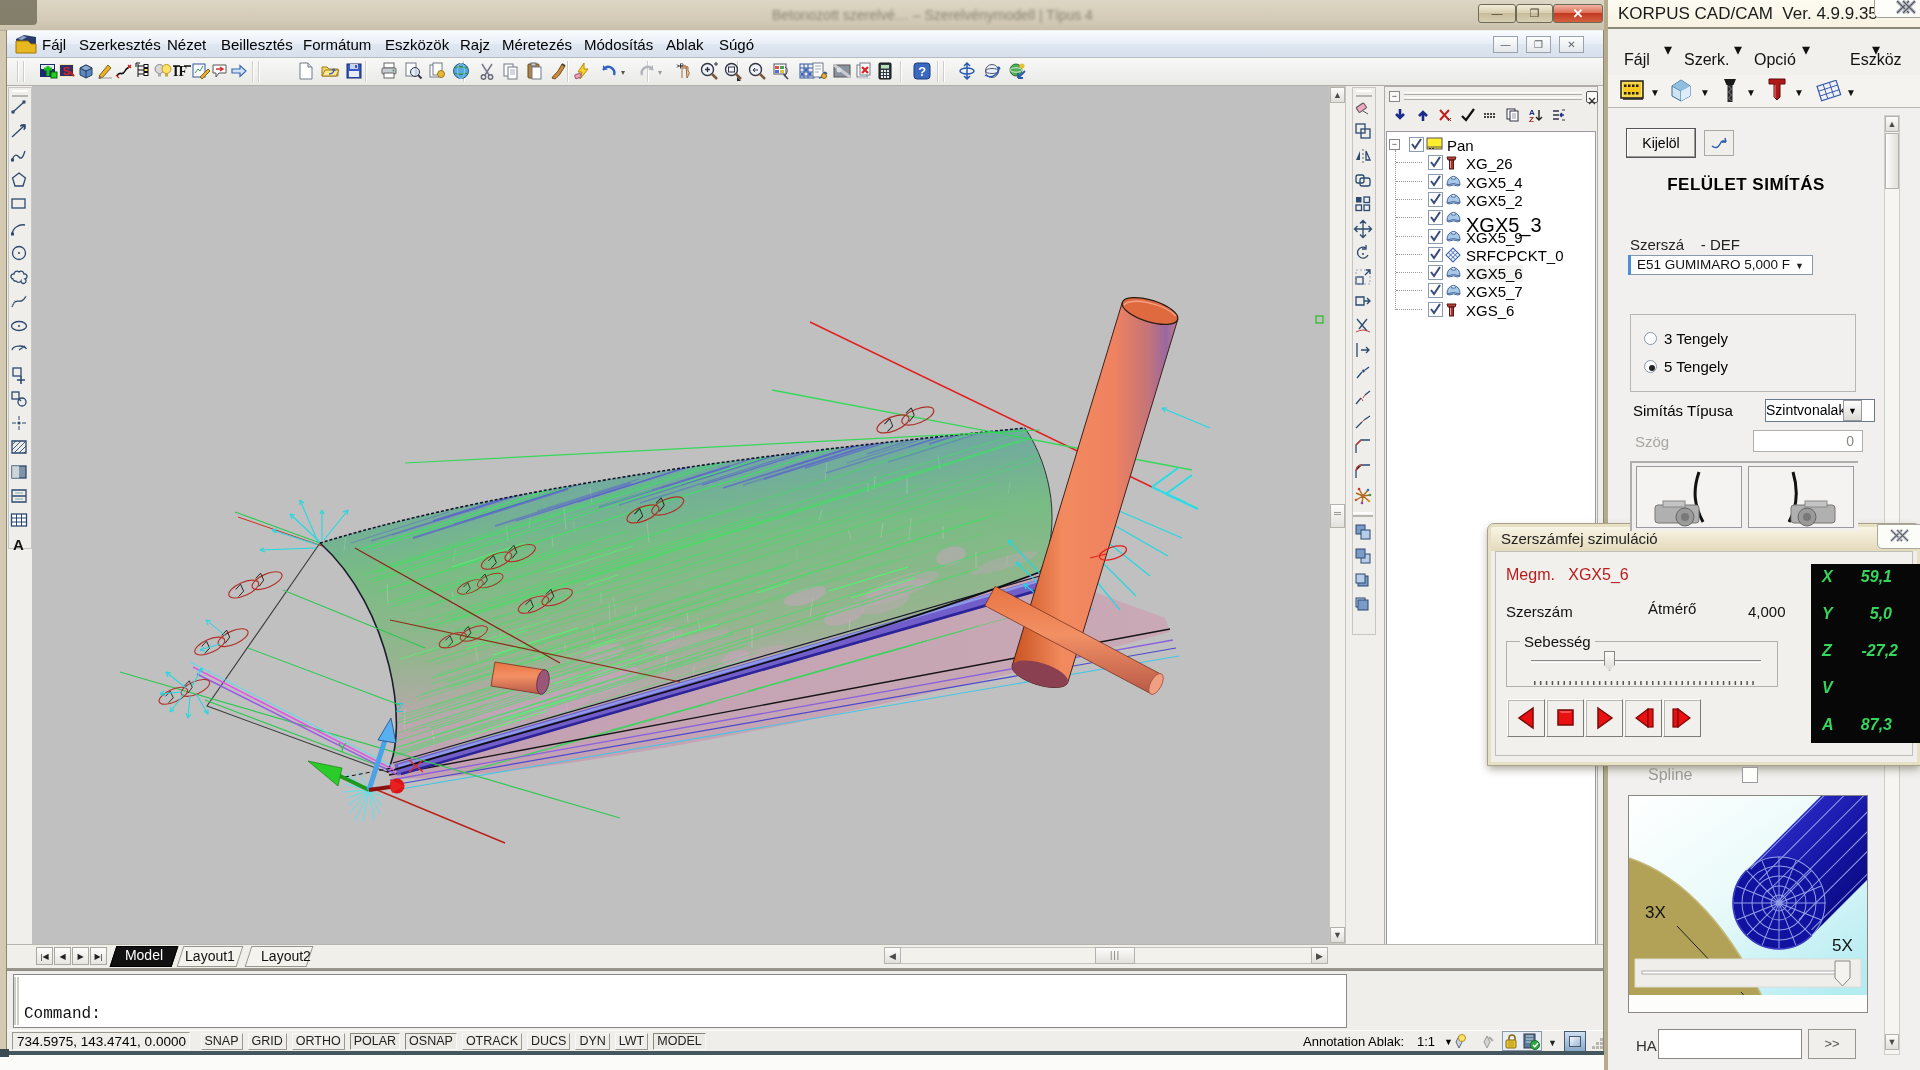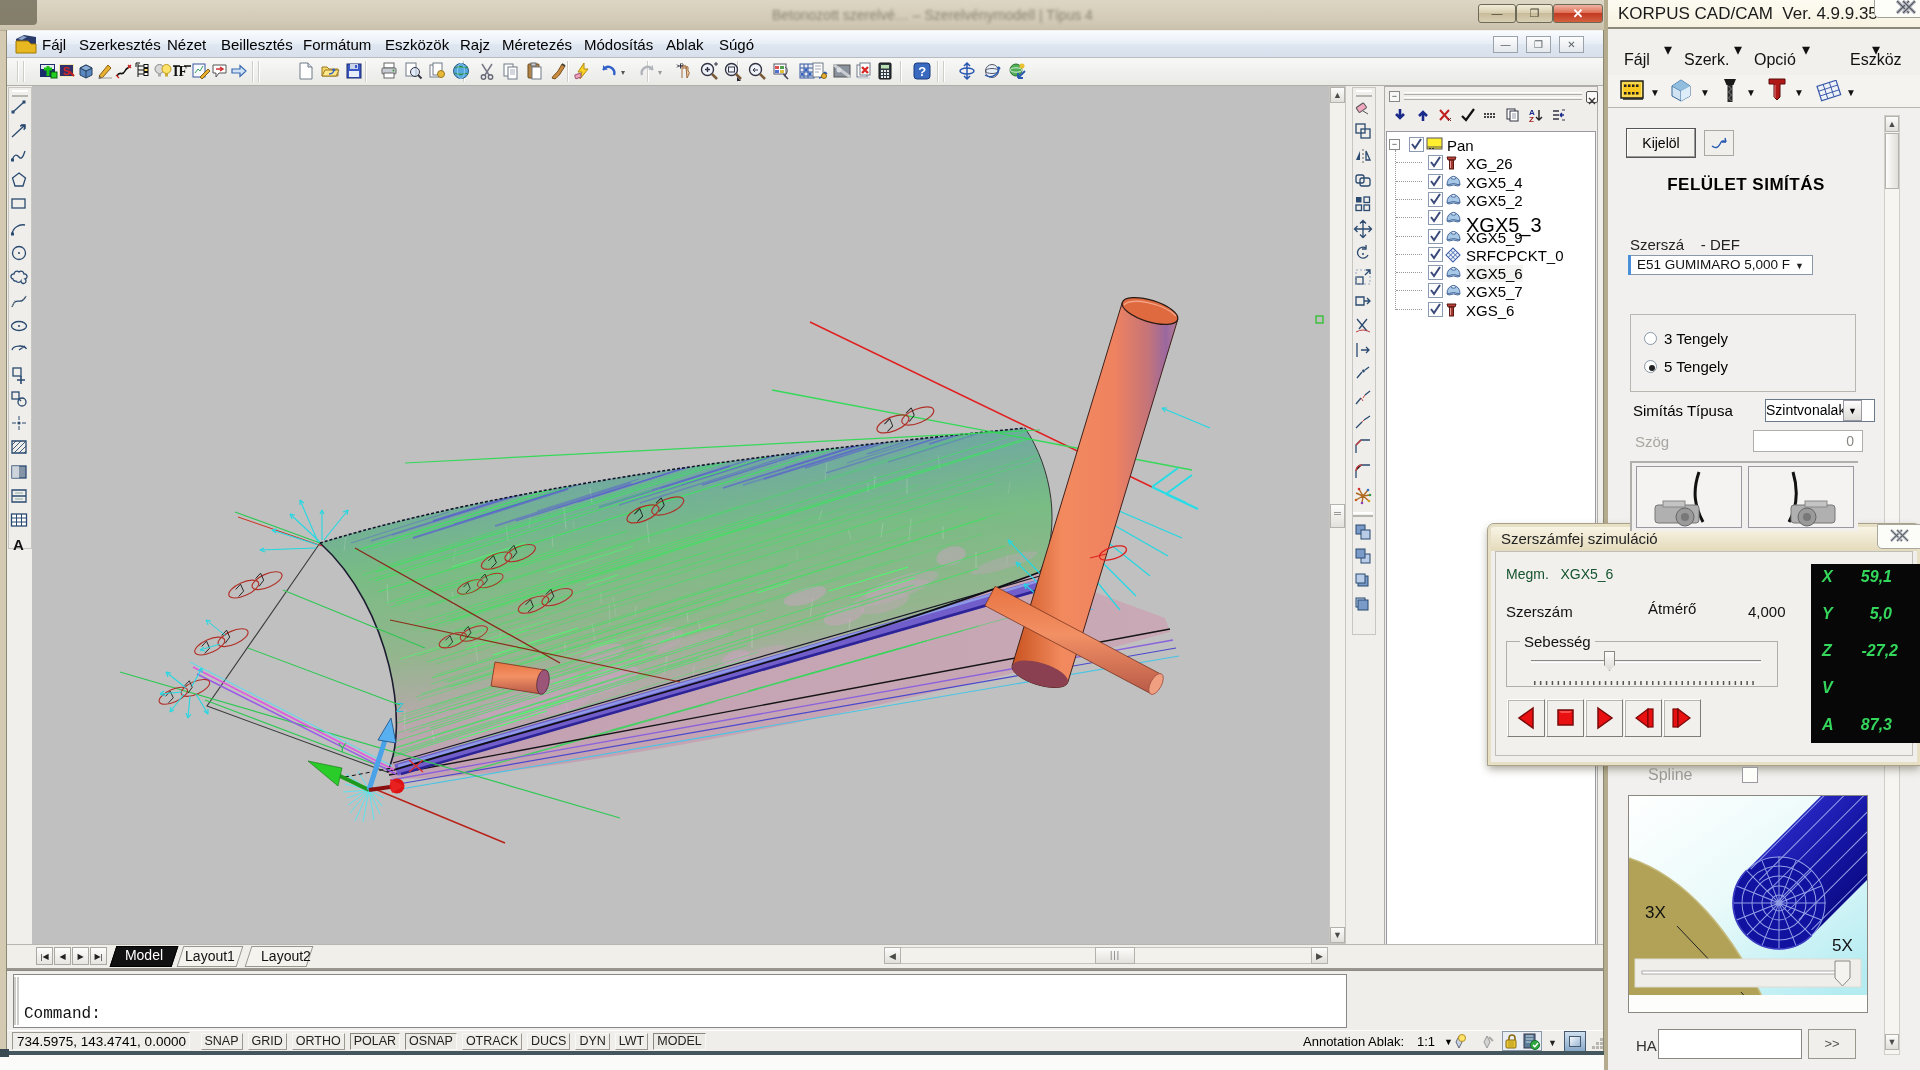--- a/index.html
+++ b/index.html
@@ -1329,21 +1329,21 @@
       <rect x="56" y="34" width="22" height="6" fill="#c4c4c4" stroke="#888"></rect>
       <circle cx="58" cy="50" r="9" fill="#9a9a9a" stroke="#666"></circle>
       <circle cx="58" cy="50" r="4" fill="#787878"></circle>
     </svg></div>
 <div class="abs" style="left:1893px;top:-2px;"><svg width="24" height="20" viewBox="0 0 24 20">
       <path d="M4 3 L16 15 M16 3 L4 15" stroke="#b8bcc4" stroke-width="3.4"></path>
       <path d="M4 3 L16 15 M16 3 L4 15" stroke="#565a62" stroke-width="1.2"></path>
       <path d="M10 3 L22 15 M22 3 L10 15" stroke="#b8bcc4" stroke-width="3.4"></path>
       <path d="M10 3 L22 15 M22 3 L10 15" stroke="#565a62" stroke-width="1.2"></path>
     </svg></div>
-<div class="abs" style="left:1506px;top:566px;font-size:14px;color:#14532d;">Megm.&nbsp;&nbsp;&nbsp;XGX5_6</div>
+<div class="abs" style="left:1506px;top:566px;font-size:16px;color:#b91c1c;">Megm.&nbsp;&nbsp;&nbsp;XGX5_6</div>
 <div class="abs" style="left:1506px;top:603px;font-size:15px;color:#111;">Szerszám</div>
 <div class="abs" style="left:1648px;top:600px;font-size:15px;color:#111;">Átmérő</div>
 <div class="abs" style="left:1748px;top:603px;font-size:15px;color:#111;">4,000</div>
 <div class="abs" style="left:1506px;top:641px;width:272px;height:46px;border:1px solid #b0aeaa;"></div>
 <div class="abs" style="left:1520px;top:633px;font-size:15px;color:#111;background:#f1f0ed;padding:0 4px;">Sebesség</div>
 <div class="abs" style="left:1531px;top:660px;width:230px;height:3px;border-top:1px solid #888;border-bottom:1px solid #fff;"></div>
 <div class="abs" style="left:1604px;top:651px;width:11px;height:20px;background:linear-gradient(#fdfdfd,#dcdbd6);border:1px solid #8a8880;clip-path:polygon(0 0,100% 0,100% 70%,50% 100%,0 70%);"></div>
 <div class="abs" style="left:1531px;top:672px;"><svg width="230" height="5" viewBox="0 0 230 5">
       <rect x="3.0" y="0" width="1.5" height="4" fill="#555"></rect>
       <rect x="8.9" y="0" width="1.5" height="4" fill="#555"></rect>

